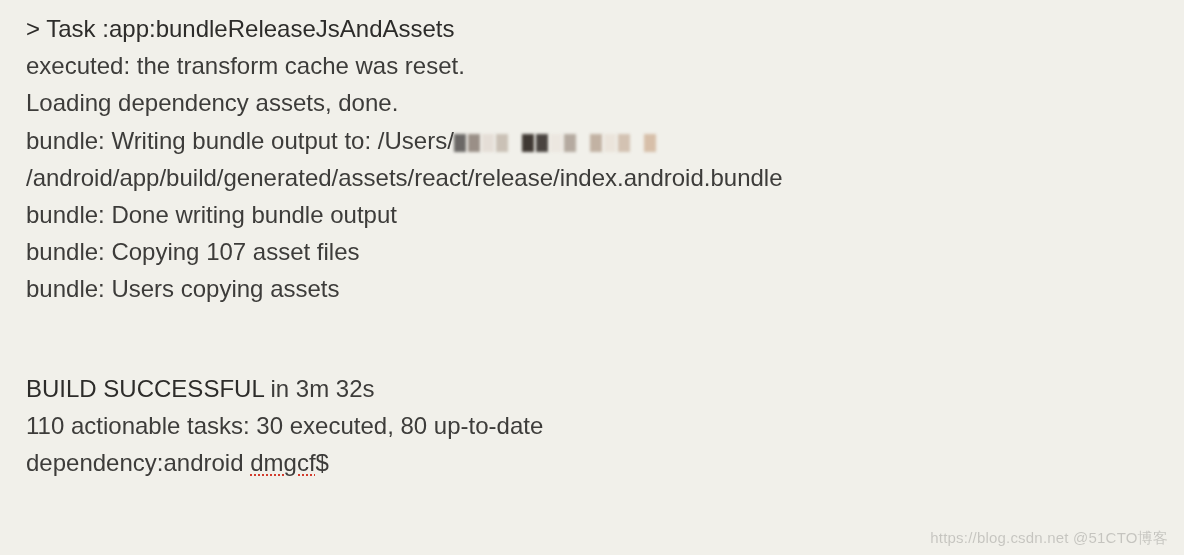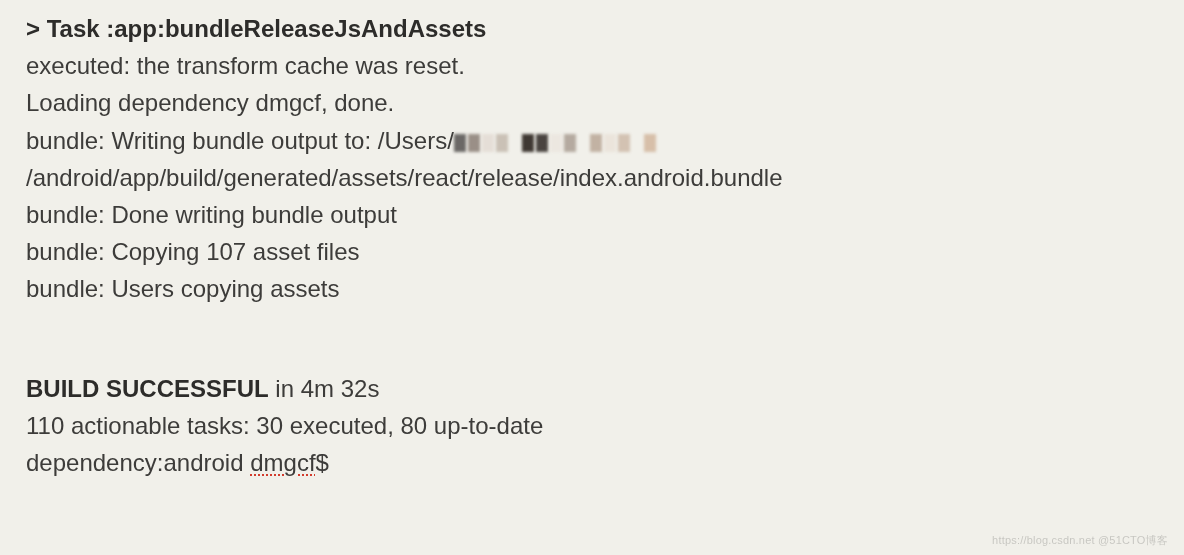--- a/index.html
+++ b/index.html
@@ -16,21 +16,21 @@
     font-size: 24px;
     line-height: 1.55;
     padding: 10px 14px 10px 26px;
     box-sizing: border-box;
     position: relative;
   }
   .line {
     white-space: normal;
   }
   .bold {
-    font-weight: 700;
+    font-weight: 400;
     color: #2d2c2a;
   }
   .spellcheck {
     text-decoration-line: underline;
     text-decoration-style: dotted;
     text-decoration-color: #d23c2d;
     text-decoration-thickness: 2px;
     text-underline-offset: 4px;
   }
   .pix {
@@ -45,47 +45,47 @@
     margin-right: 2px;
     filter: blur(1.5px);
   }
   .gap {
     height: 62px;
   }
   .watermark {
     position: absolute;
     right: 16px;
     bottom: 6px;
-    font-size: 11px;
+    font-size: 15px;
     color: rgba(0,0,0,0.18);
     font-family: Arial, sans-serif;
     letter-spacing: 0.2px;
   }
 </style>
 </head>
 <body>
 
 <div class="line">
   <span class="bold">&gt; Task </span><span class="bold">:app:bundleReleaseJsAndAssets</span>
 </div>
 
 <div class="line">executed: the transform cache was reset.</div>
-<div class="line">Loading dependency dmgcf, done.</div>
+<div class="line">Loading dependency assets, done.</div>
 
 <div class="line">
   <span>bundle: Writing bundle output to: /Users/</span><span class="pix" id="censor"><span style="background: rgb(107, 104, 102);"></span><span style="background: rgb(154, 143, 135);"></span><span style="background: rgb(229, 222, 215);"></span><span style="background: rgb(202, 193, 182); margin-right: 14px;"></span><span style="background: rgb(63, 56, 51);"></span><span style="background: rgb(74, 68, 64);"></span><span style="background: rgb(236, 231, 224);"></span><span style="background: rgb(181, 170, 160); margin-right: 14px;"></span><span style="background: rgb(194, 178, 163);"></span><span style="background: rgb(235, 228, 219);"></span><span style="background: rgb(211, 194, 178); margin-right: 14px;"></span><span style="background: rgb(215, 191, 169);"></span></span><span>/android/app/build/generated/assets/react/release/index.android.bundle</span>
 </div>
 
 <div class="line">bundle: Done writing bundle output</div>
 <div class="line">bundle: Copying 107 asset files</div>
 <div class="line">bundle: Users copying assets</div>
 
 <div class="gap"></div>
 
 <div class="line">
-  <span class="bold">BUILD SUCCESSFUL</span><span> in 4m 32s</span>
+  <span class="bold">BUILD SUCCESSFUL</span><span> in 3m 32s</span>
 </div>
 <div class="line">110 actionable tasks: 30 executed, 80 up-to-date</div>
 <div class="line">
   <span>dependency:android </span><span class="spellcheck">dmgcf</span><span>$</span>
 </div>
 
 <div class="watermark">https://blog.csdn.net @51CTO博客</div>
 
 </body></html>

